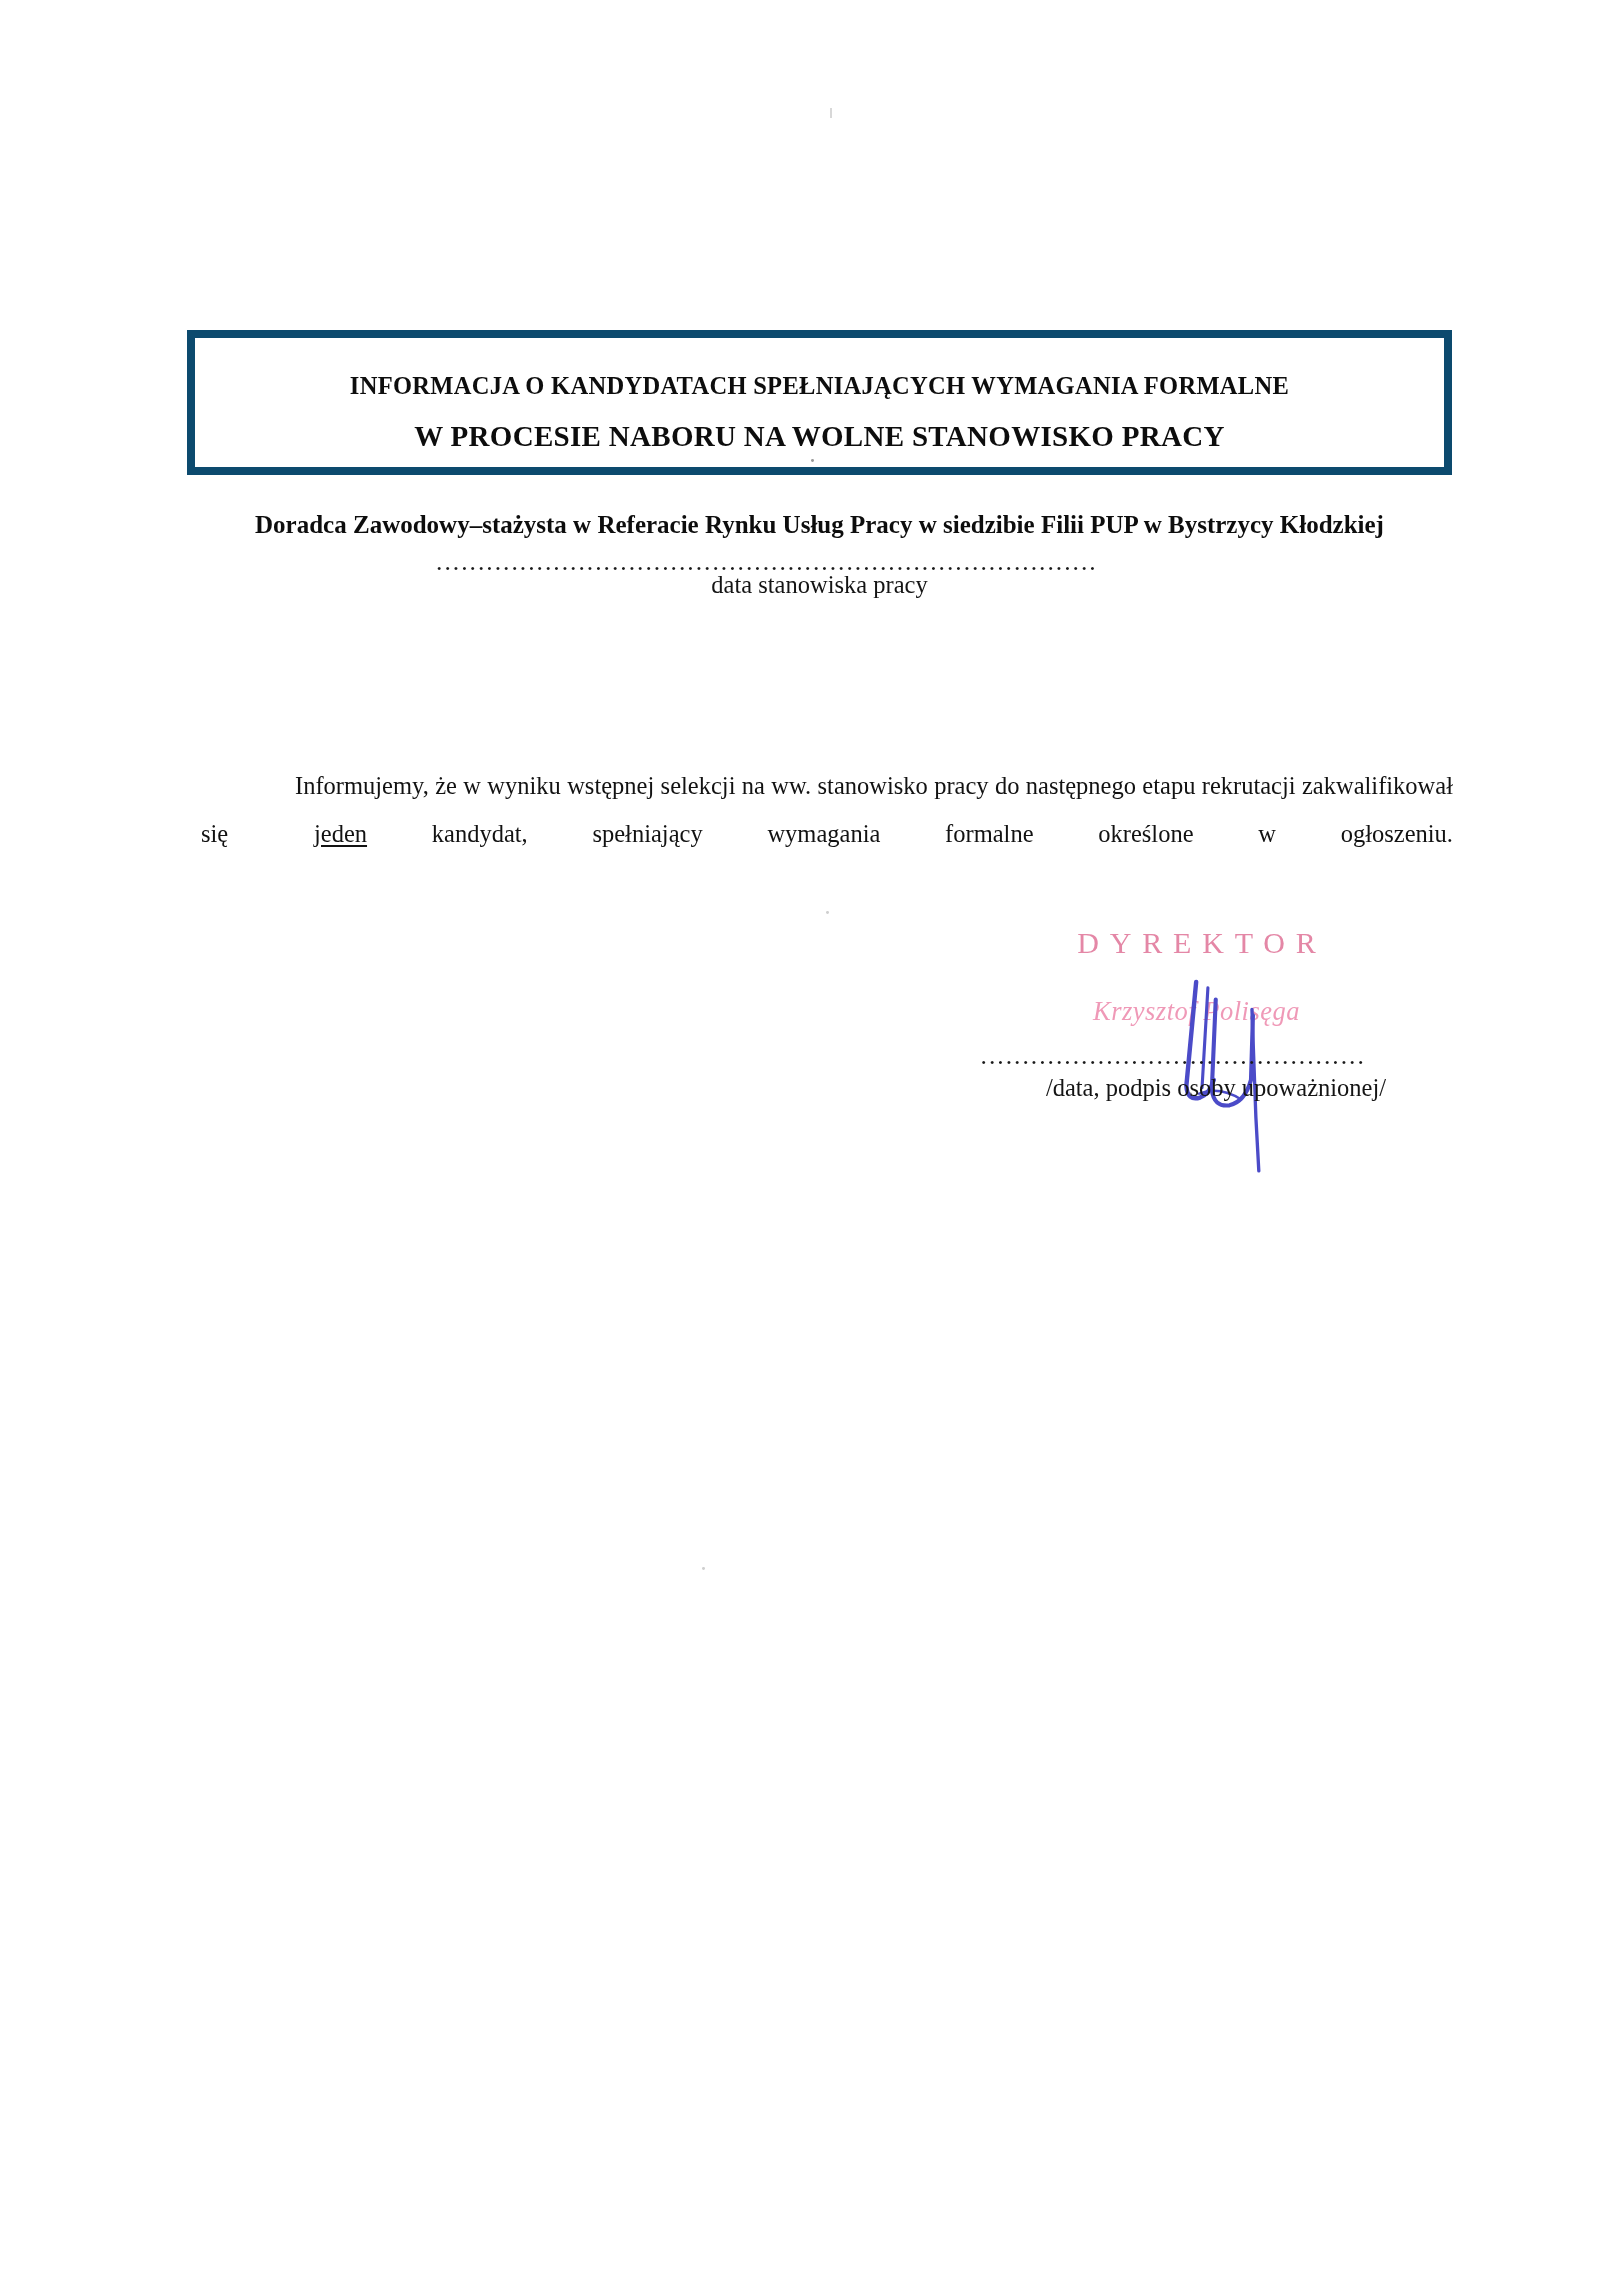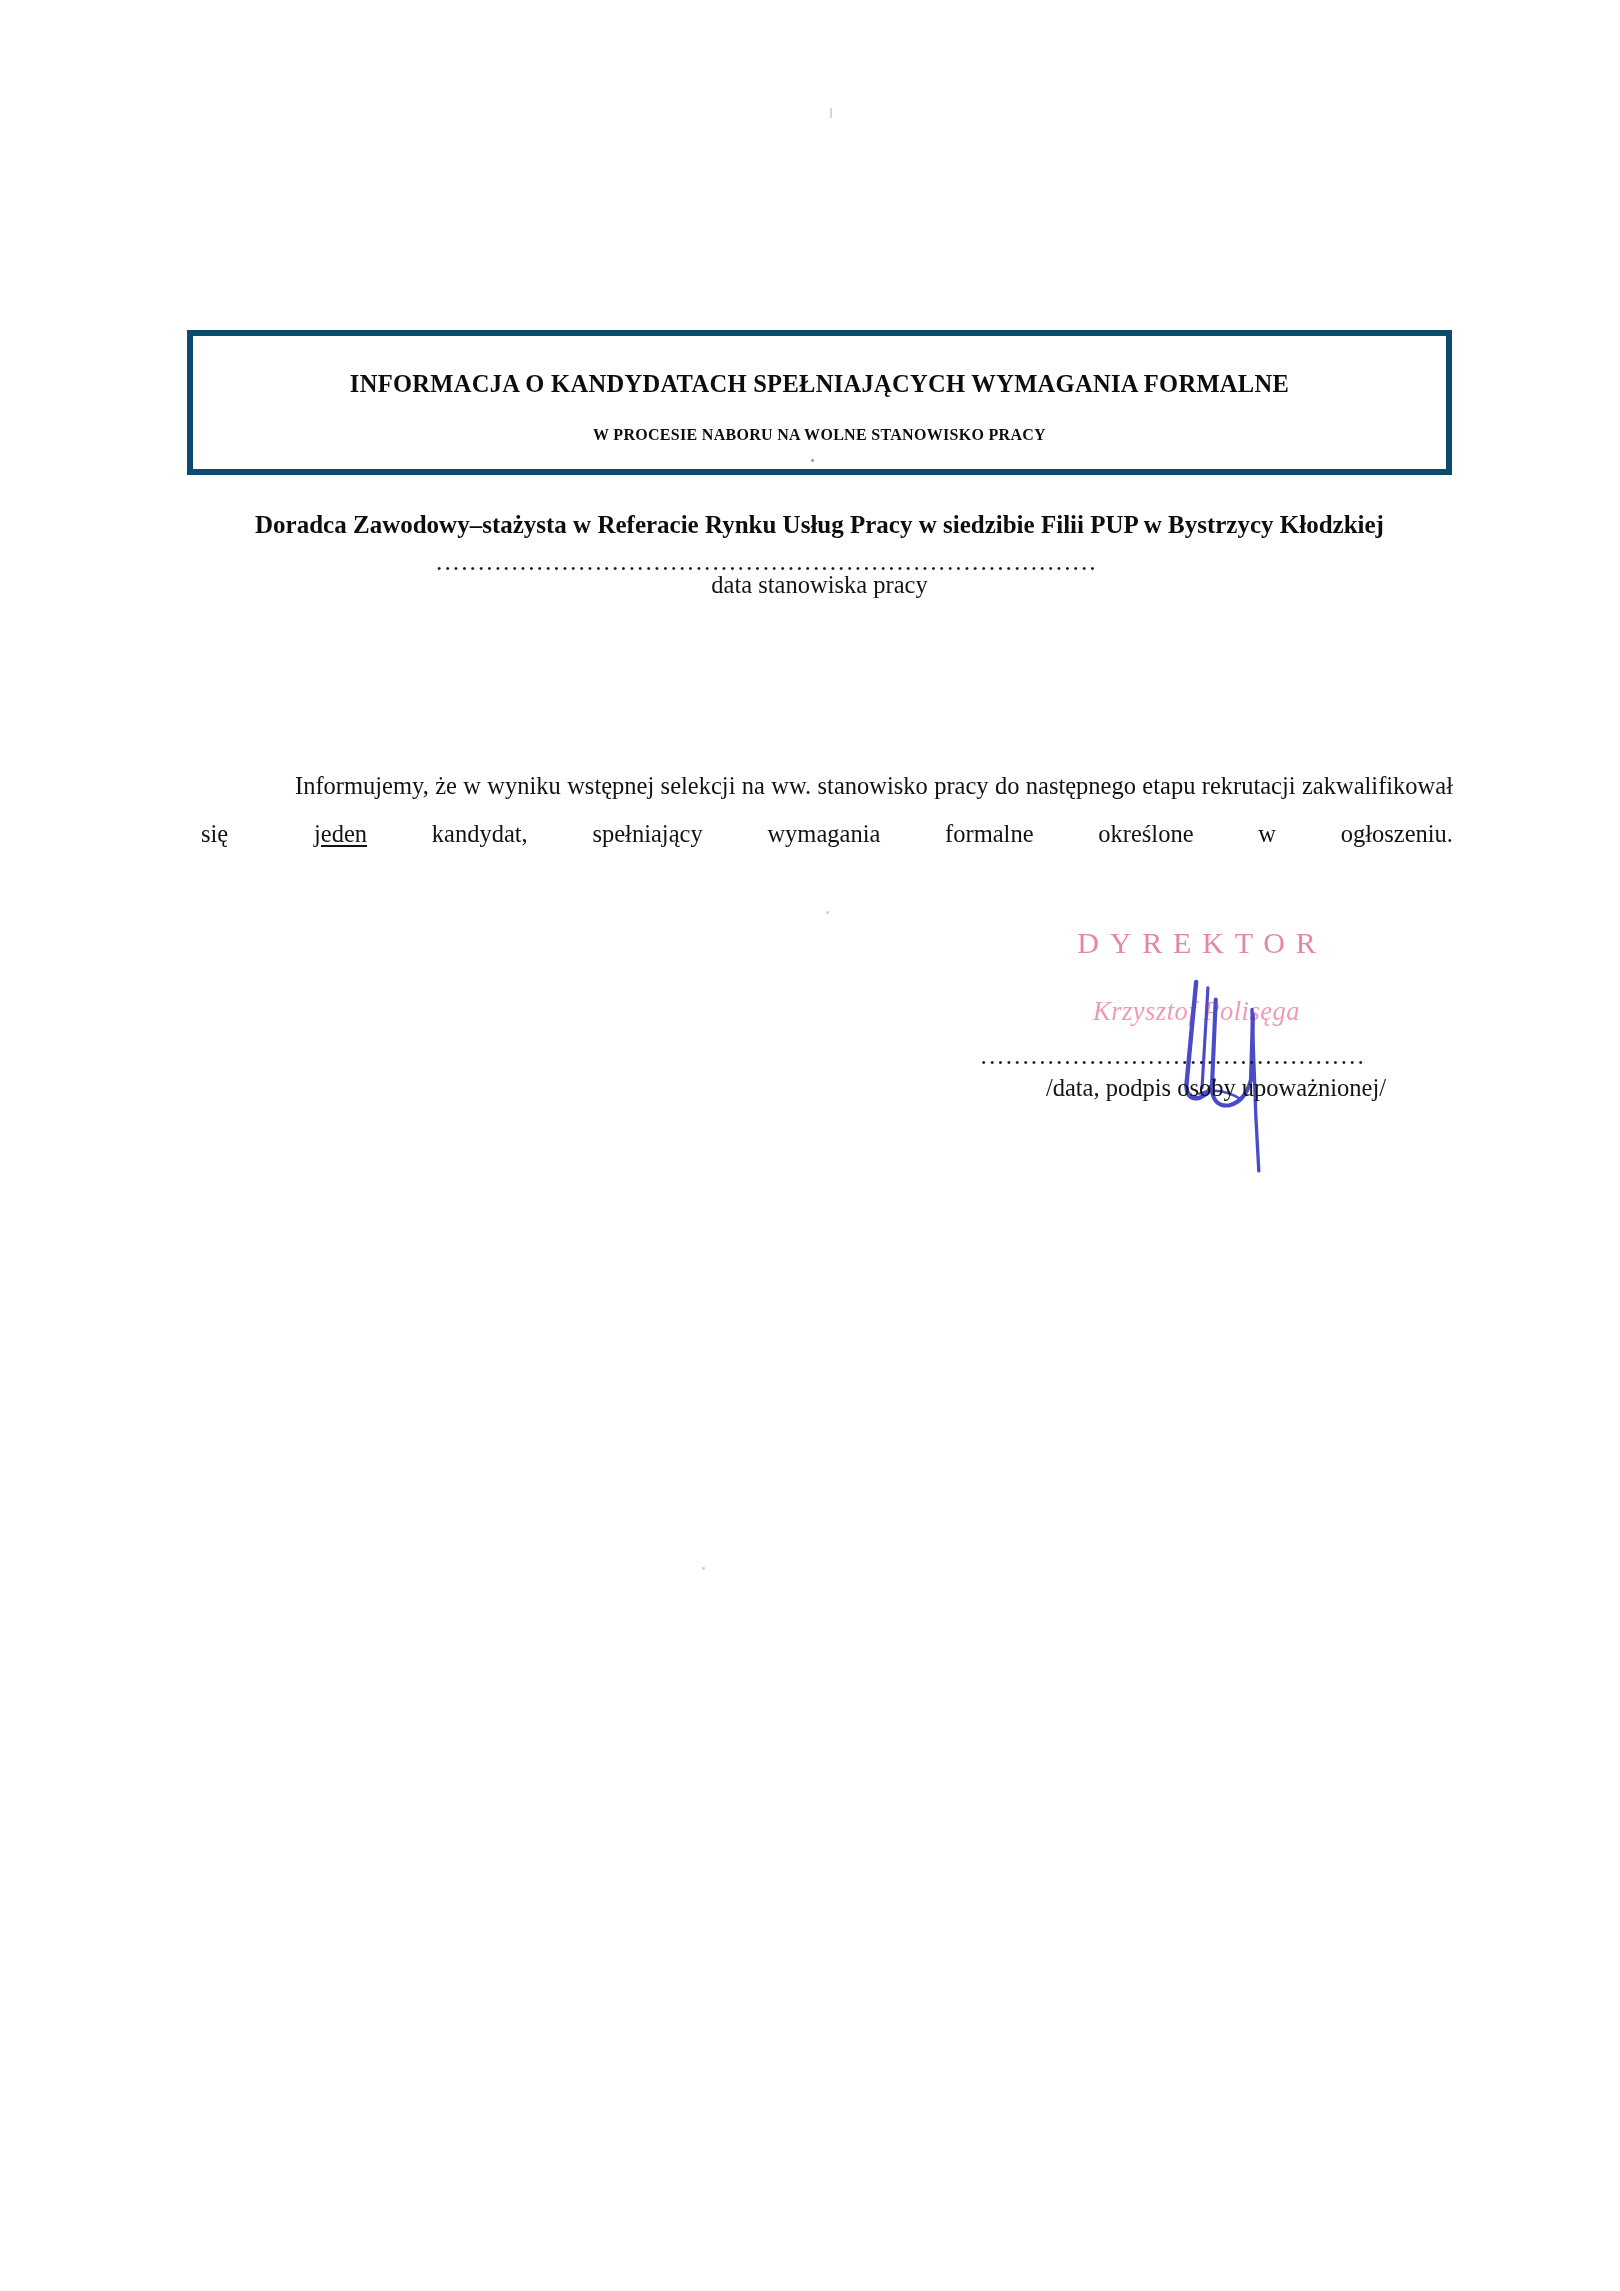--- a/index.html
+++ b/index.html
@@ -35,40 +35,40 @@
   .annex-line-1 { padding-right: 7.8px; }
   .annex-line-3 { padding-right: 3.9px; }
 
   
   .title-box {
     position: absolute;
     left: 187px;
     top: 330px;
     width: 1265px;
     height: 145px;
-    border: 6px solid #0c4a6e;
+    border: 8px solid #0c4a6e;
     box-sizing: border-box;
     background: #fff;
   }
   .title-box-inner {
     position: absolute;
     left: 0;
     top: 21.6px;
     width: 100%;
     text-align: center;
   }
   .title-line {
     font-weight: bold;
     font-size: 24.5px;
     line-height: 51px;
     letter-spacing: 0.3px;
     white-space: nowrap;
     color: #0d0d0d;
   }
-  .title-line-2 { font-size: 16px; }
+  .title-line-2 { font-size: 29px; }
 
   
   .stray-dot {
     position: absolute;
     left: 811px;
     top: 459px;
     width: 2.9px;
     height: 2.9px;
     background: #9a9a9a;
     border-radius: 50%;

